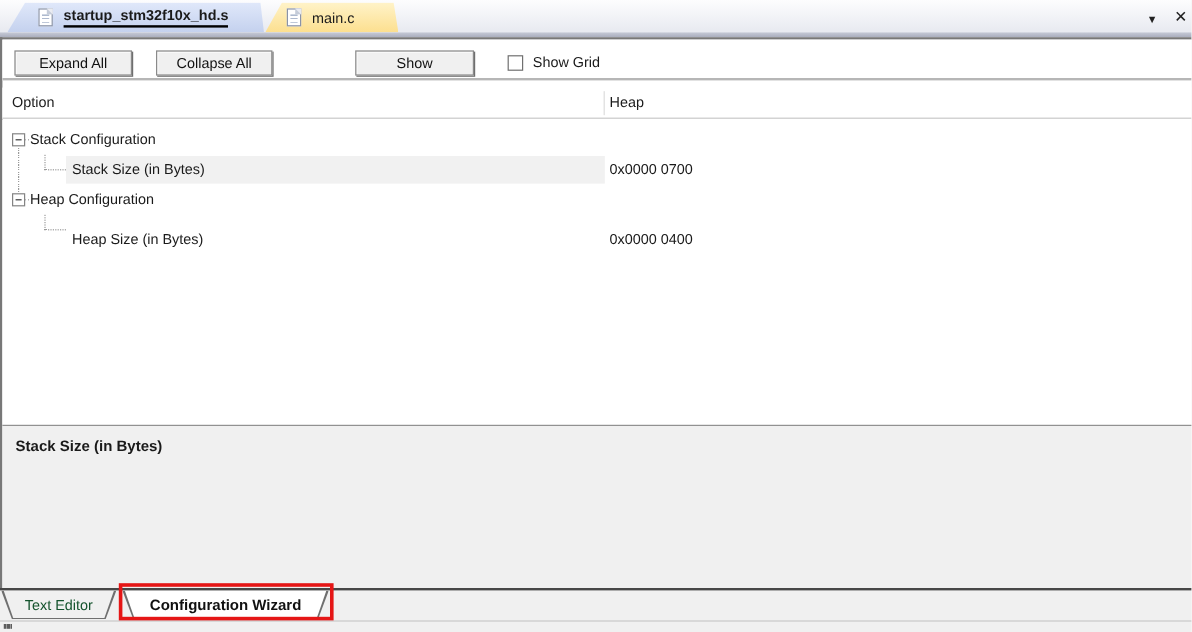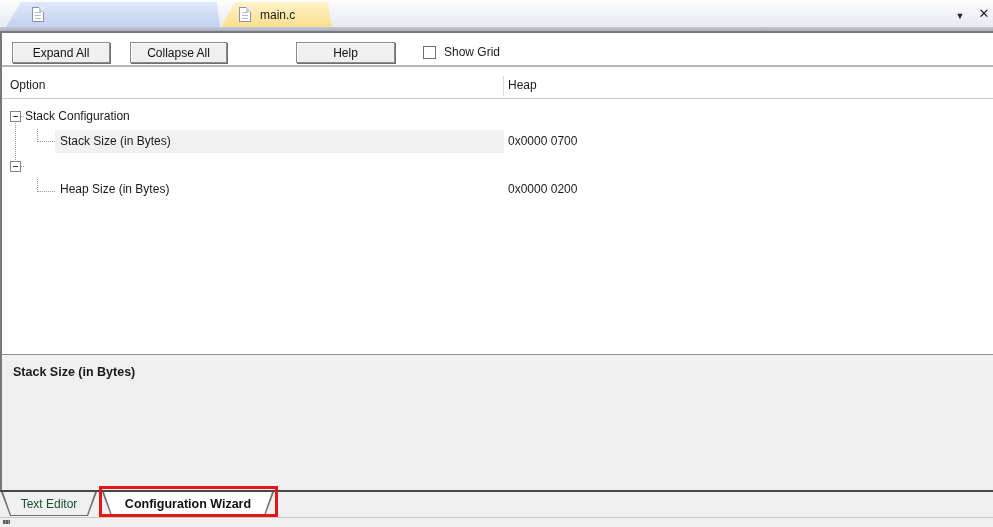--- a/index.html
+++ b/index.html
@@ -51,21 +51,21 @@
   .checkbox-label { position:absolute; left:442px; top:12px; }
 
   .header-row { position:absolute; left:0; top:40px; width:991px; height:26px;
     background:#fff; border-bottom:1px solid #c9c9c9; }
   .header-opt { position:absolute; left:8px; top:5px; }
   .header-val { position:absolute; left:506px; top:5px; }
   .header-sep { position:absolute; left:501px; top:3px; width:1px; height:20px; background:#dcdcdc; }
 
   .tree { position:absolute; left:0; top:67px; width:991px; height:254px; background:#fff; }
   .trow { position:absolute; left:0; width:991px; height:25px; line-height:25px; }
-  .trow.r0 { top:4px; } .trow.r1 { top:29px; } .trow.r2 { top:54px; } .trow.r3 { top:77px; }
+  .trow.r0 { top:4px; } .trow.r1 { top:29px; } .trow.r2 { top:54px; } .trow.r3 { top:87px; }
   .expander { position:absolute; left:8px; top:7px; width:11px; height:11px;
     background:#fff; border:1px solid #848484; }
   .expander::before { content:""; position:absolute; left:2px; top:4px; width:5px; height:1px; background:#3a3a3a; }
   .parent-label { position:absolute; left:23px; top:0; }
   .child-label { position:absolute; left:58px; top:0; }
   .row-select { position:absolute; left:53px; top:1px; width:449px; height:23px; background:#f1f1f1; }
   .cell-value { position:absolute; left:506px; top:0; }
   .conn-v { position:absolute; left:13px; top:23px; width:1px; height:38px;
     background:repeating-linear-gradient(#9a9a9a 0 1px, transparent 1px 2px); }
   .conn-dash { position:absolute; left:19px; top:12px; width:4px; height:1px;
@@ -99,35 +99,36 @@
 </style>
 </head>
 <body>
 
 <div id="screen">
 
   <div class="tabbar">
     <div class="tabbar-strip"></div>
     <div class="doctab active">
       <span class="docicon"></span>
+      <span class="tab-label">startup_stm32f10x_hd.s</span>
     </div>
     <div class="doctab inactive">
       <span class="docicon"></span>
       <span class="tab-label">main.c</span>
     </div>
     <div class="tab-scroll">▼</div>
     <div class="tab-close">✕</div>
   </div>
 
   <div class="pane">
 
     <div class="toolbar">
       <button class="btn btn-expand">Expand All</button>
       <button class="btn btn-collapse">Collapse All</button>
-      <button class="btn btn-help">Help</button>
+      <button class="btn btn-help">Show</button>
       <div class="checkbox"></div>
       <span class="checkbox-label">Show Grid</span>
     </div>
 
     <div class="header-row">
       <span class="header-opt">Option</span>
       <span class="header-sep"></span>
       <span class="header-val">Heap</span>
     </div>
 
@@ -144,25 +145,26 @@
 
       <div class="trow r1">
         <span class="row-select"></span>
         <span class="child-label" style="position:absolute">Stack Size (in Bytes)</span>
         <span class="cell-value">0x0000 0700</span>
       </div>
 
       <div class="trow r2">
         <span class="expander"></span>
         <span class="conn-dash"></span>
+        <span class="parent-label">Heap Configuration</span>
       </div>
 
       <div class="trow r3">
         <span class="child-label">Heap Size (in Bytes)</span>
-        <span class="cell-value">0x0000 0200</span>
+        <span class="cell-value">0x0000 0400</span>
       </div>
     </div>
 
     <div class="desc-panel">
       <span class="desc-title">Stack Size (in Bytes)</span>
     </div>
     <div class="pane-bottom"></div>
   </div>
 
   <div class="darkline"></div>

